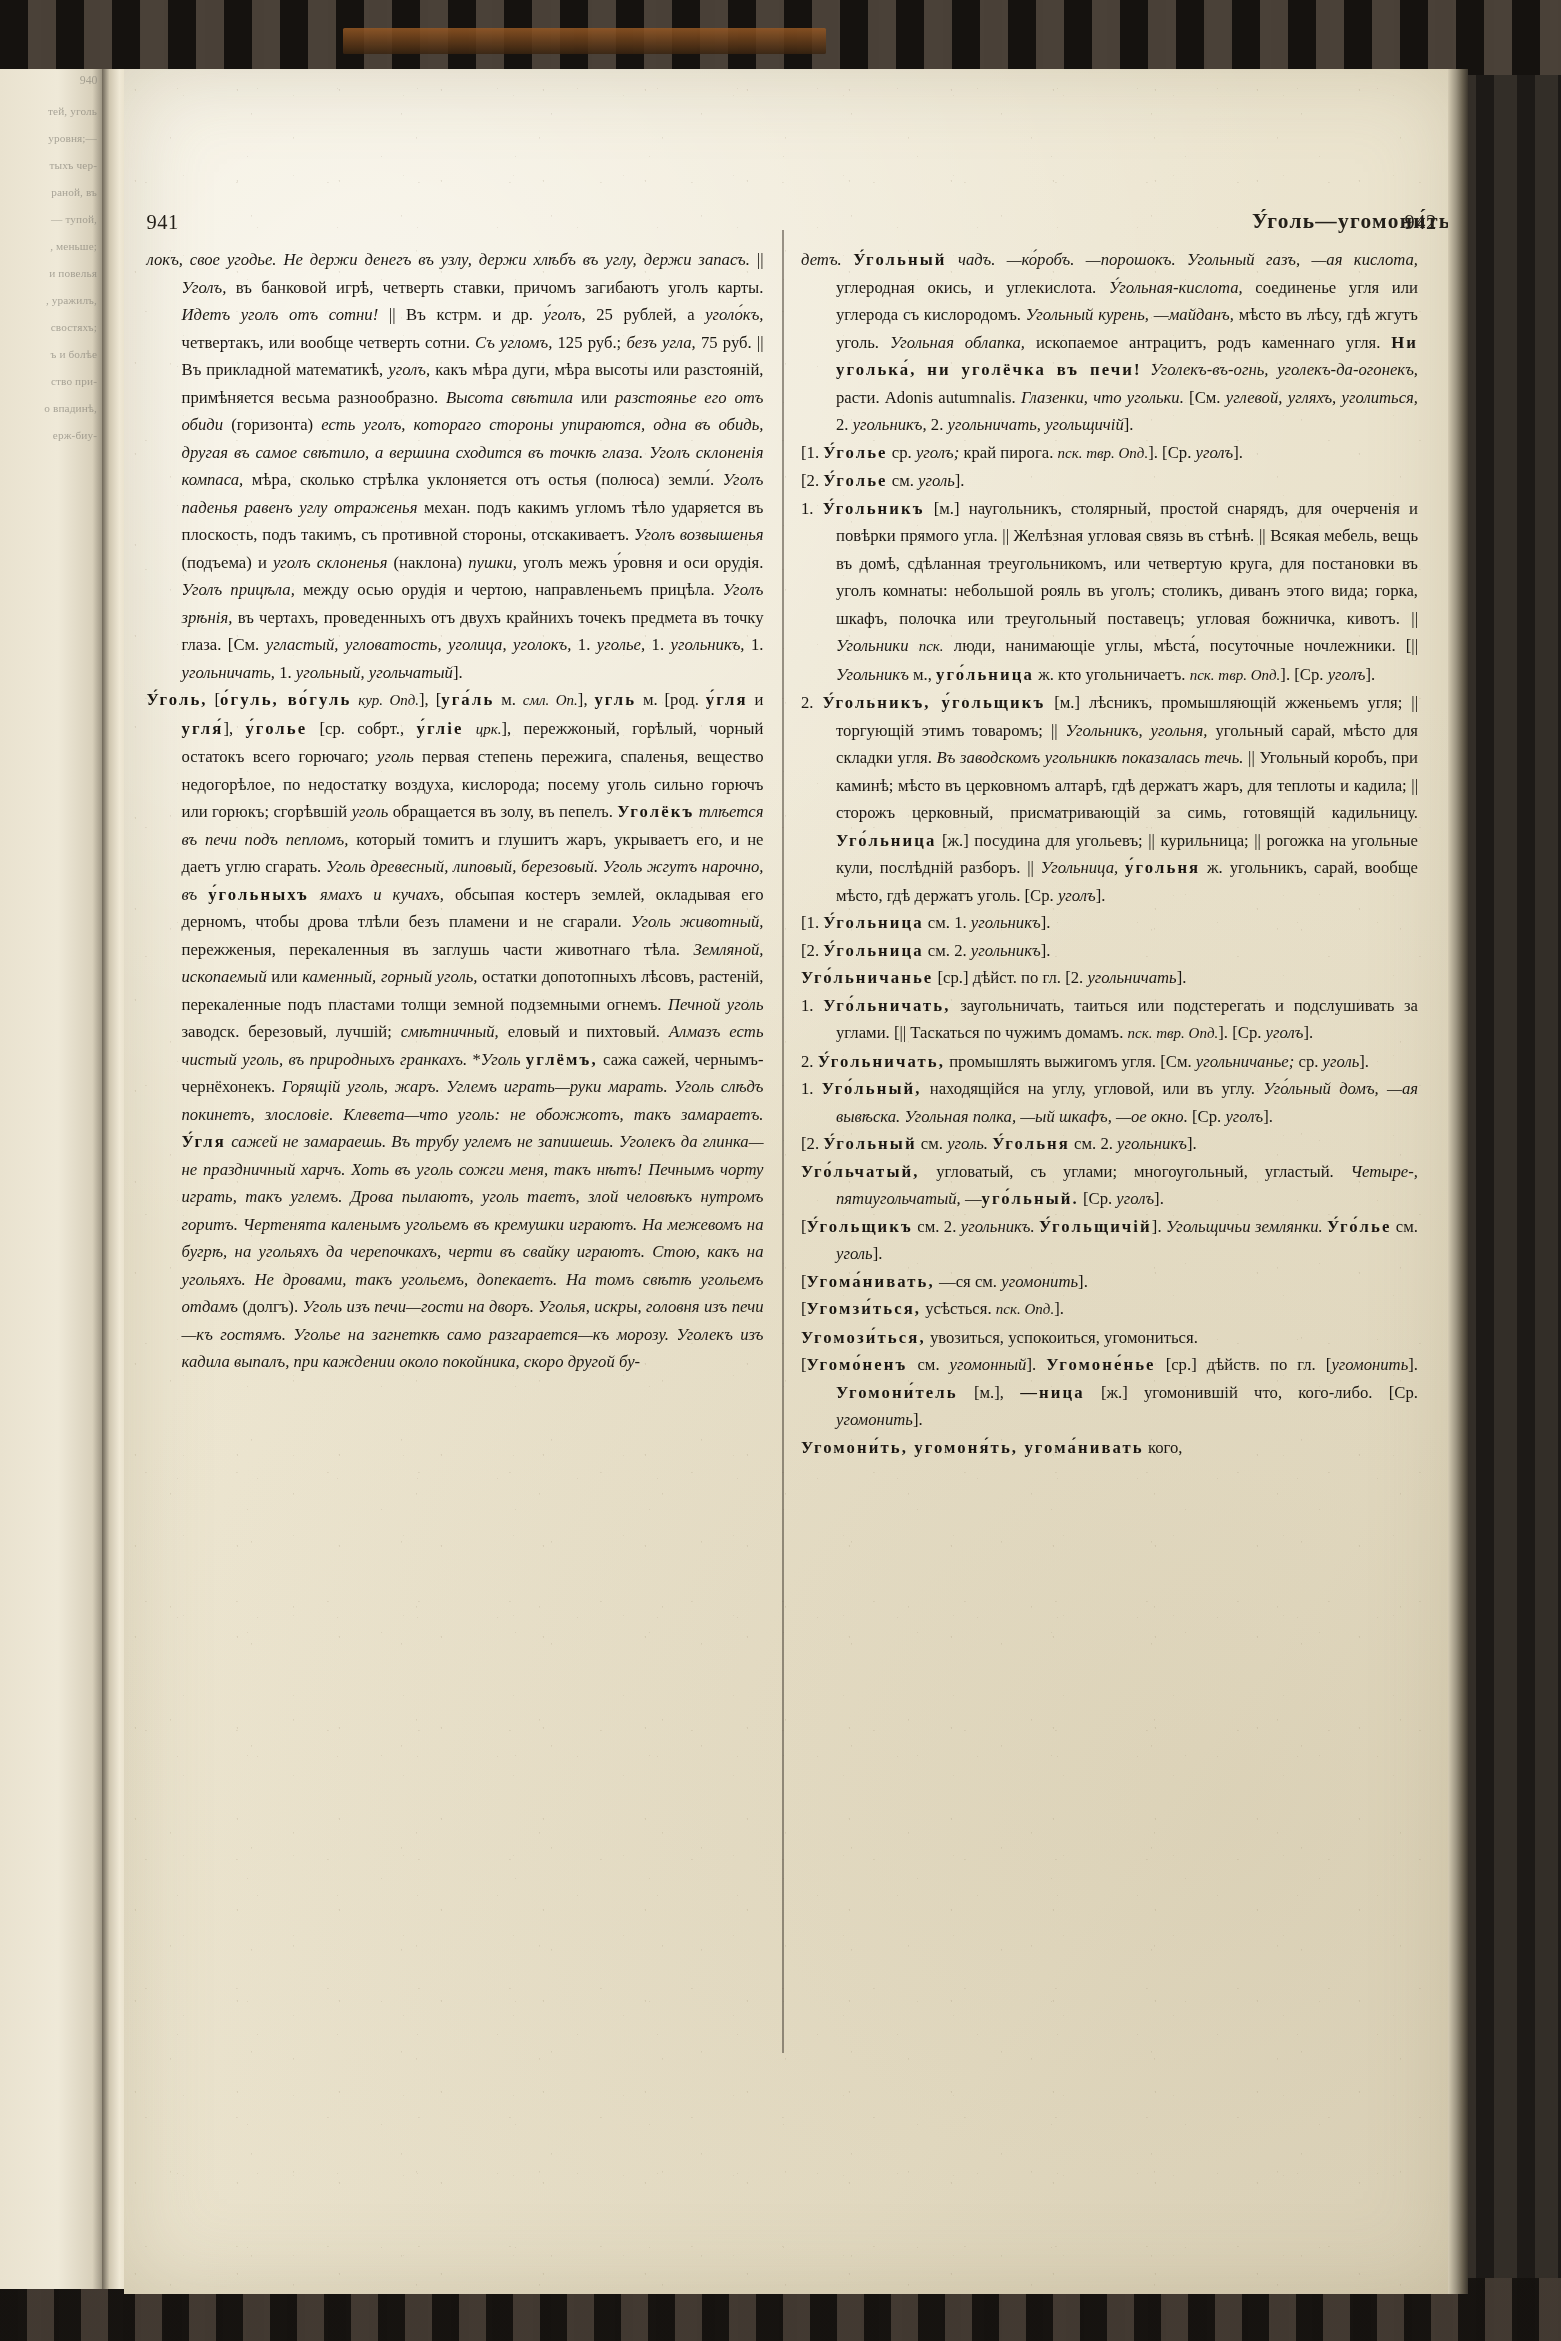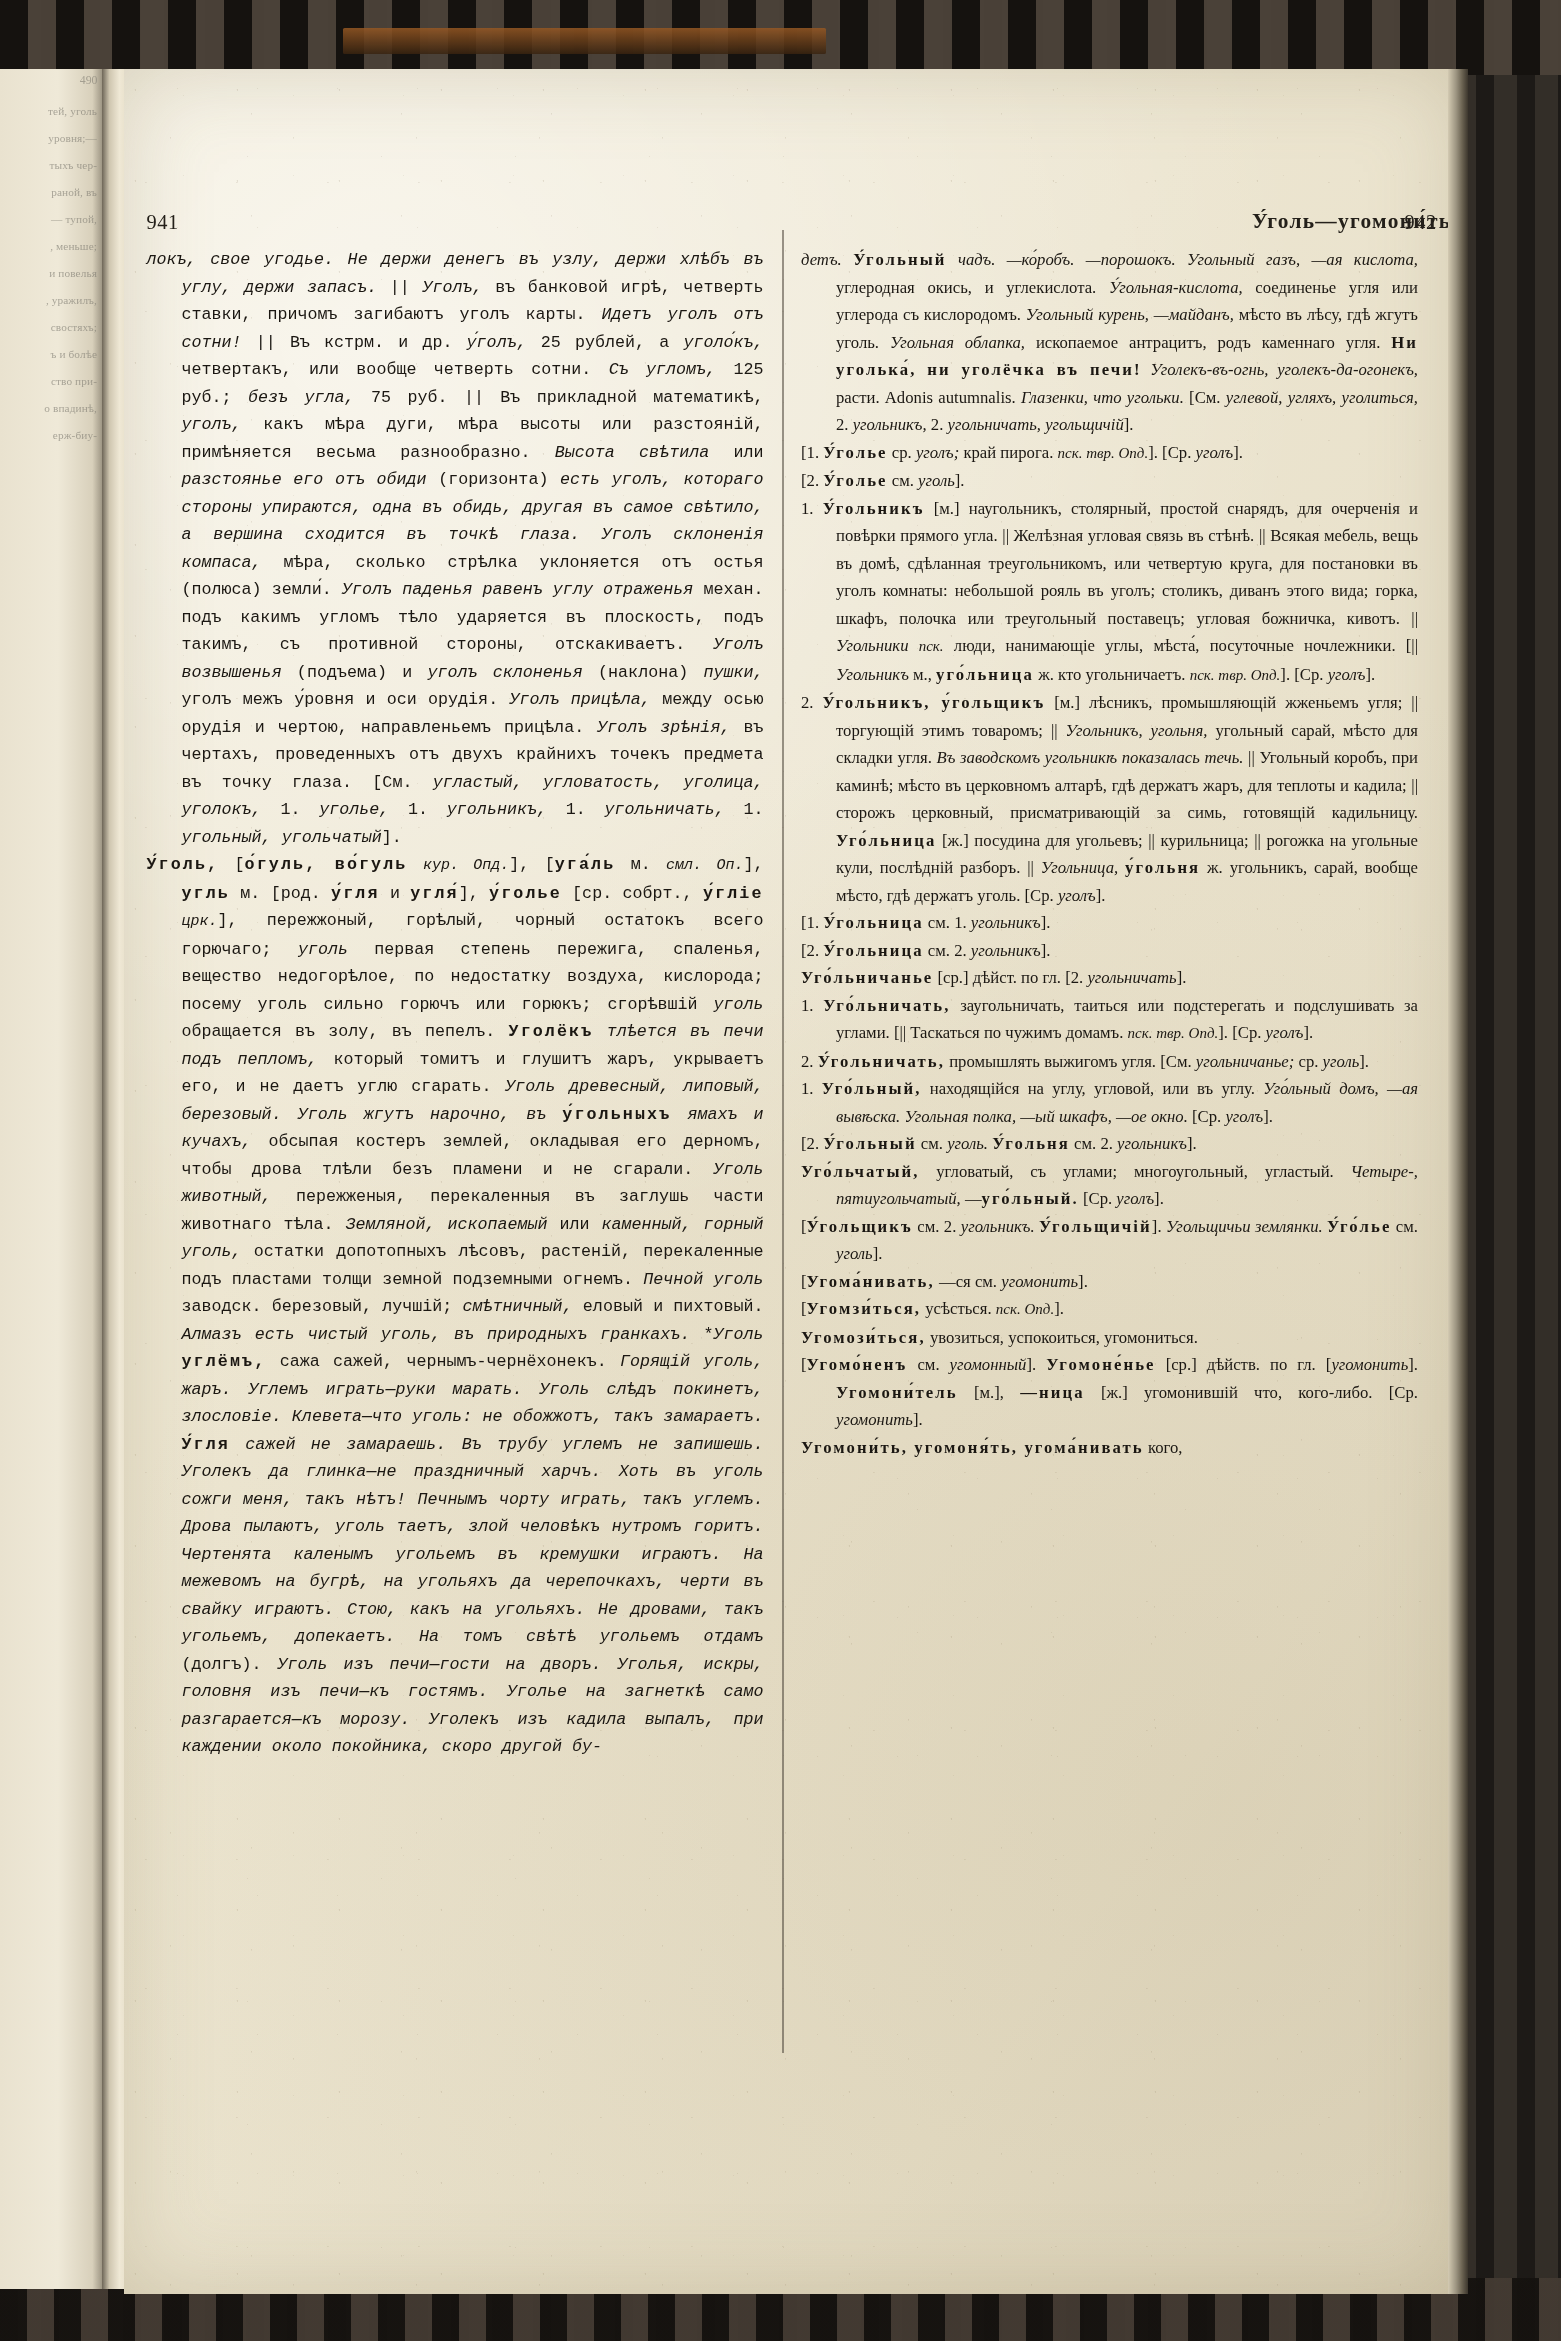--- a/index.html
+++ b/index.html
@@ -68,21 +68,21 @@
   #folioL{left:22.5px;top:2.1px;}
   #folioR{right:21.4px;top:2.1px;}
   #runtitle{position:absolute;left:0;right:0;text-align:right;top:0;
       font-size:21.4px;letter-spacing:1.3px;font-weight:700;}
 
   
   #cols{position:absolute;left:0;top:177px;width:1334px;height:1984px;}
   .col{position:absolute;top:0;width:617px;color:#1f1b16;
        font-size:16.7px;line-height:27.5px;text-align:justify;
        text-justify:inter-word;-webkit-hyphens:none;hyphens:none;}
-  #colL{left:22.5px;font-family:Liberation Mono, monospace;}
+  #colL{left:22.5px;}
   #colR{left:677px;}
   
   #rule{position:absolute;left:658px;top:161px;width:1.6px;height:1823px;background:#4a4339;opacity:.55;}
 
   .col p{margin:0;text-indent:0;}
   .col p.hang{padding-left:35px;text-indent:-35px;}
   .col p.cont{padding-left:35px;text-indent:-35px;}
   i,em{font-style:italic;}
   .sp{font-weight:700;letter-spacing:2.1px;}          
   .sm{font-style:italic;font-size:15px;}
@@ -91,21 +91,21 @@
 </style>
 </head>
 <body>
 
 <div id="scan">
 
   <div id="teeth"></div>
   <div id="botbar"></div>
 
   <div id="facing">
-    <div class="fpnum">490</div>
+    <div class="fpnum">940</div>
     <div class="fp" id="facingText">
         <div>тей, уголь</div>
         <div>уровня;—</div>
         <div>тыхъ чер-</div>
         <div>раной, въ</div>
         <div>— тупой,</div>
         <div>, меньше;</div>
         <div>и повелья</div>
         <div>, уражилъ,</div>
         <div>свостяхъ;</div>

